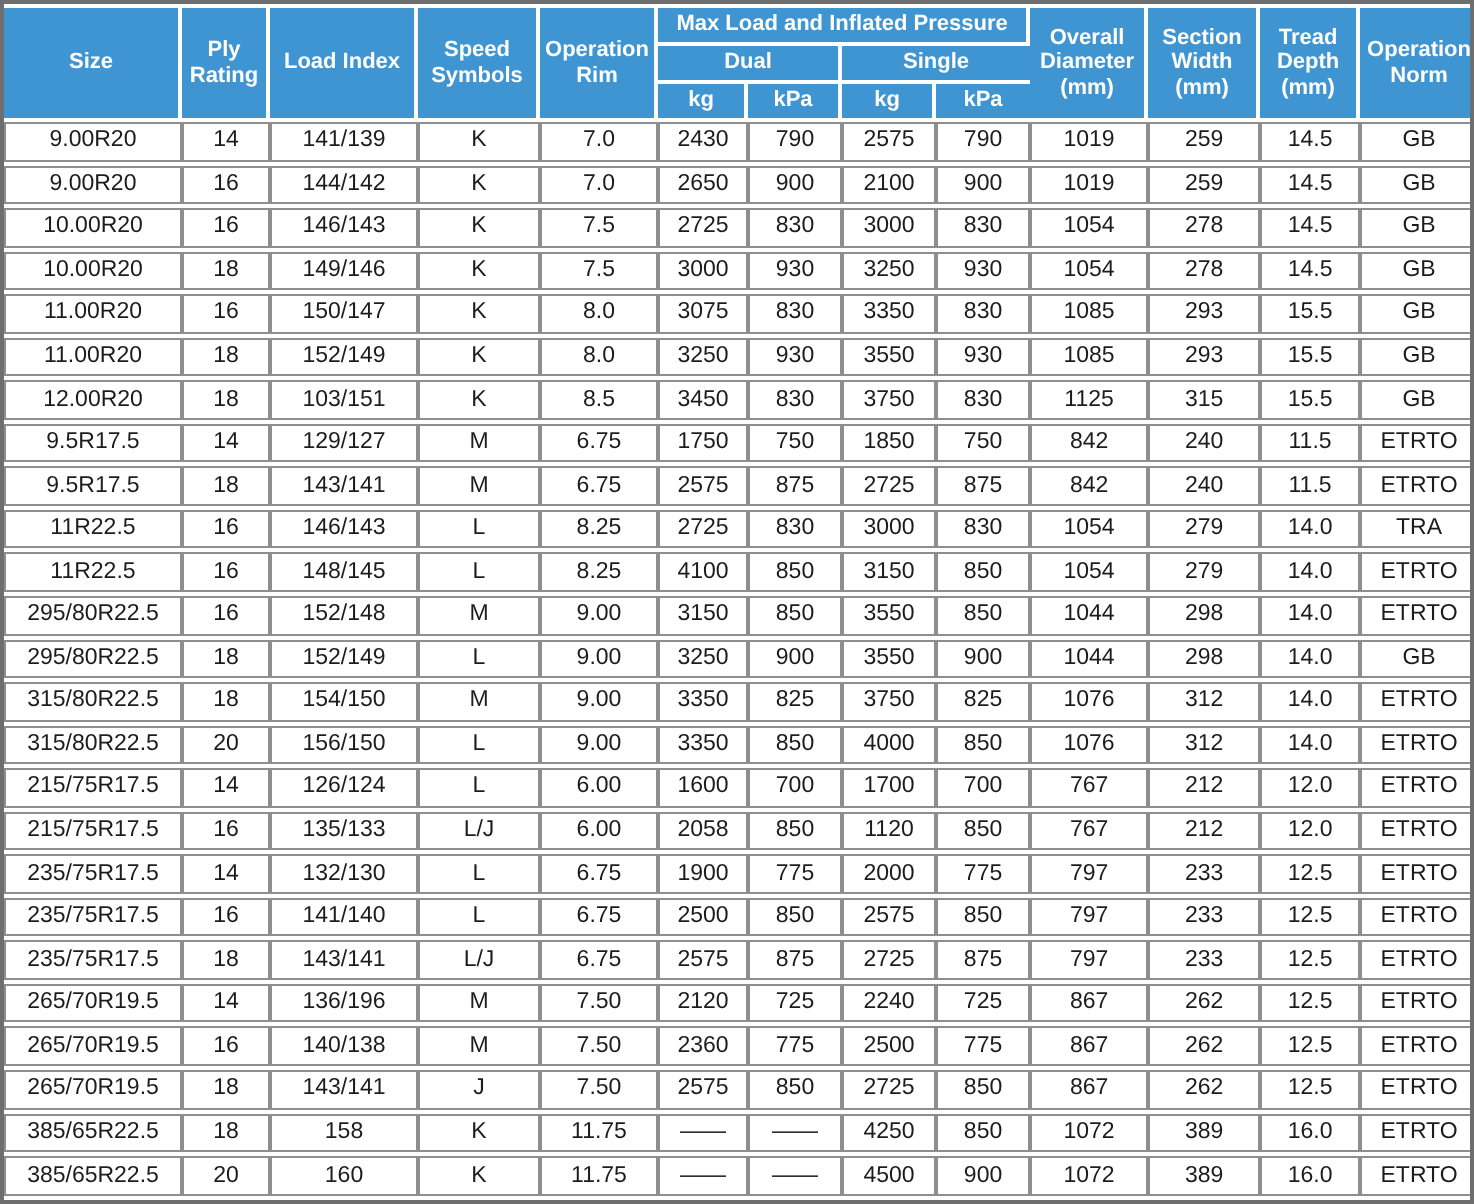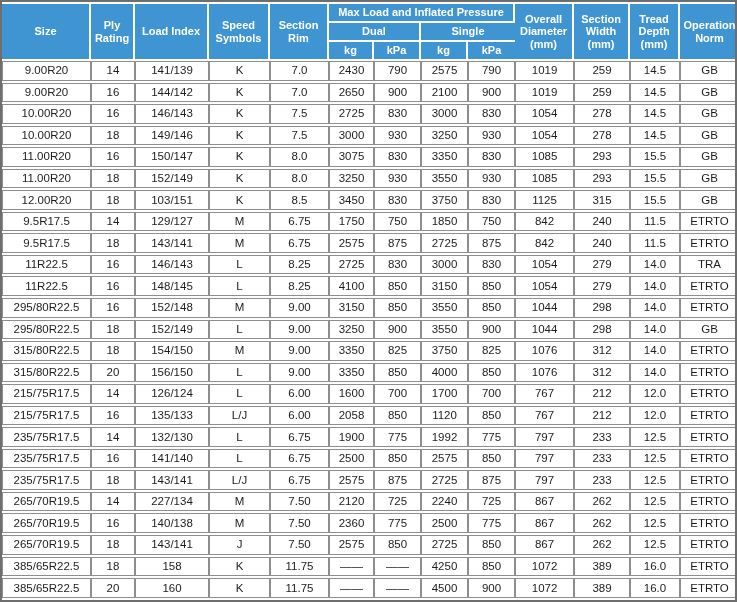--- a/index.html
+++ b/index.html
@@ -65,21 +65,21 @@
         <col style="width:56px">
         <col style="width:50px">
       <col style="width:59px">
     </colgroup>
     <thead>
       <tr>
         <th rowspan="3">Size</th>
         <th rowspan="3">Ply Rating</th>
         <th rowspan="3">Load Index</th>
         <th rowspan="3">Speed Symbols</th>
-        <th rowspan="3">Section Rim</th>
+        <th rowspan="3">Operation Rim</th>
         <th colspan="4" class="group band">Max Load and Inflated Pressure</th>
         <th rowspan="3">Overall Diameter (mm)</th>
         <th rowspan="3">Section Width (mm)</th>
         <th rowspan="3">Tread Depth (mm)</th>
         <th rowspan="3">Operation Norm</th>
       </tr>
       <tr>
         <th colspan="2" class="band">Dual</th>
         <th colspan="2" class="band">Single</th>
       </tr>
@@ -347,21 +347,21 @@
           <td>ETRTO</td>
         </tr>
         <tr>
           <td>235/75R17.5</td>
           <td>14</td>
           <td>132/130</td>
           <td>L</td>
           <td>6.75</td>
           <td>1900</td>
           <td>775</td>
-          <td>1992</td>
+          <td>2000</td>
           <td>775</td>
           <td>797</td>
           <td>233</td>
           <td>12.5</td>
           <td>ETRTO</td>
         </tr>
         <tr>
           <td>235/75R17.5</td>
           <td>16</td>
           <td>141/140</td>
@@ -387,21 +387,21 @@
           <td>2725</td>
           <td>875</td>
           <td>797</td>
           <td>233</td>
           <td>12.5</td>
           <td>ETRTO</td>
         </tr>
         <tr>
           <td>265/70R19.5</td>
           <td>14</td>
-          <td>227/134</td>
+          <td>136/196</td>
           <td>M</td>
           <td>7.50</td>
           <td>2120</td>
           <td>725</td>
           <td>2240</td>
           <td>725</td>
           <td>867</td>
           <td>262</td>
           <td>12.5</td>
           <td>ETRTO</td>

